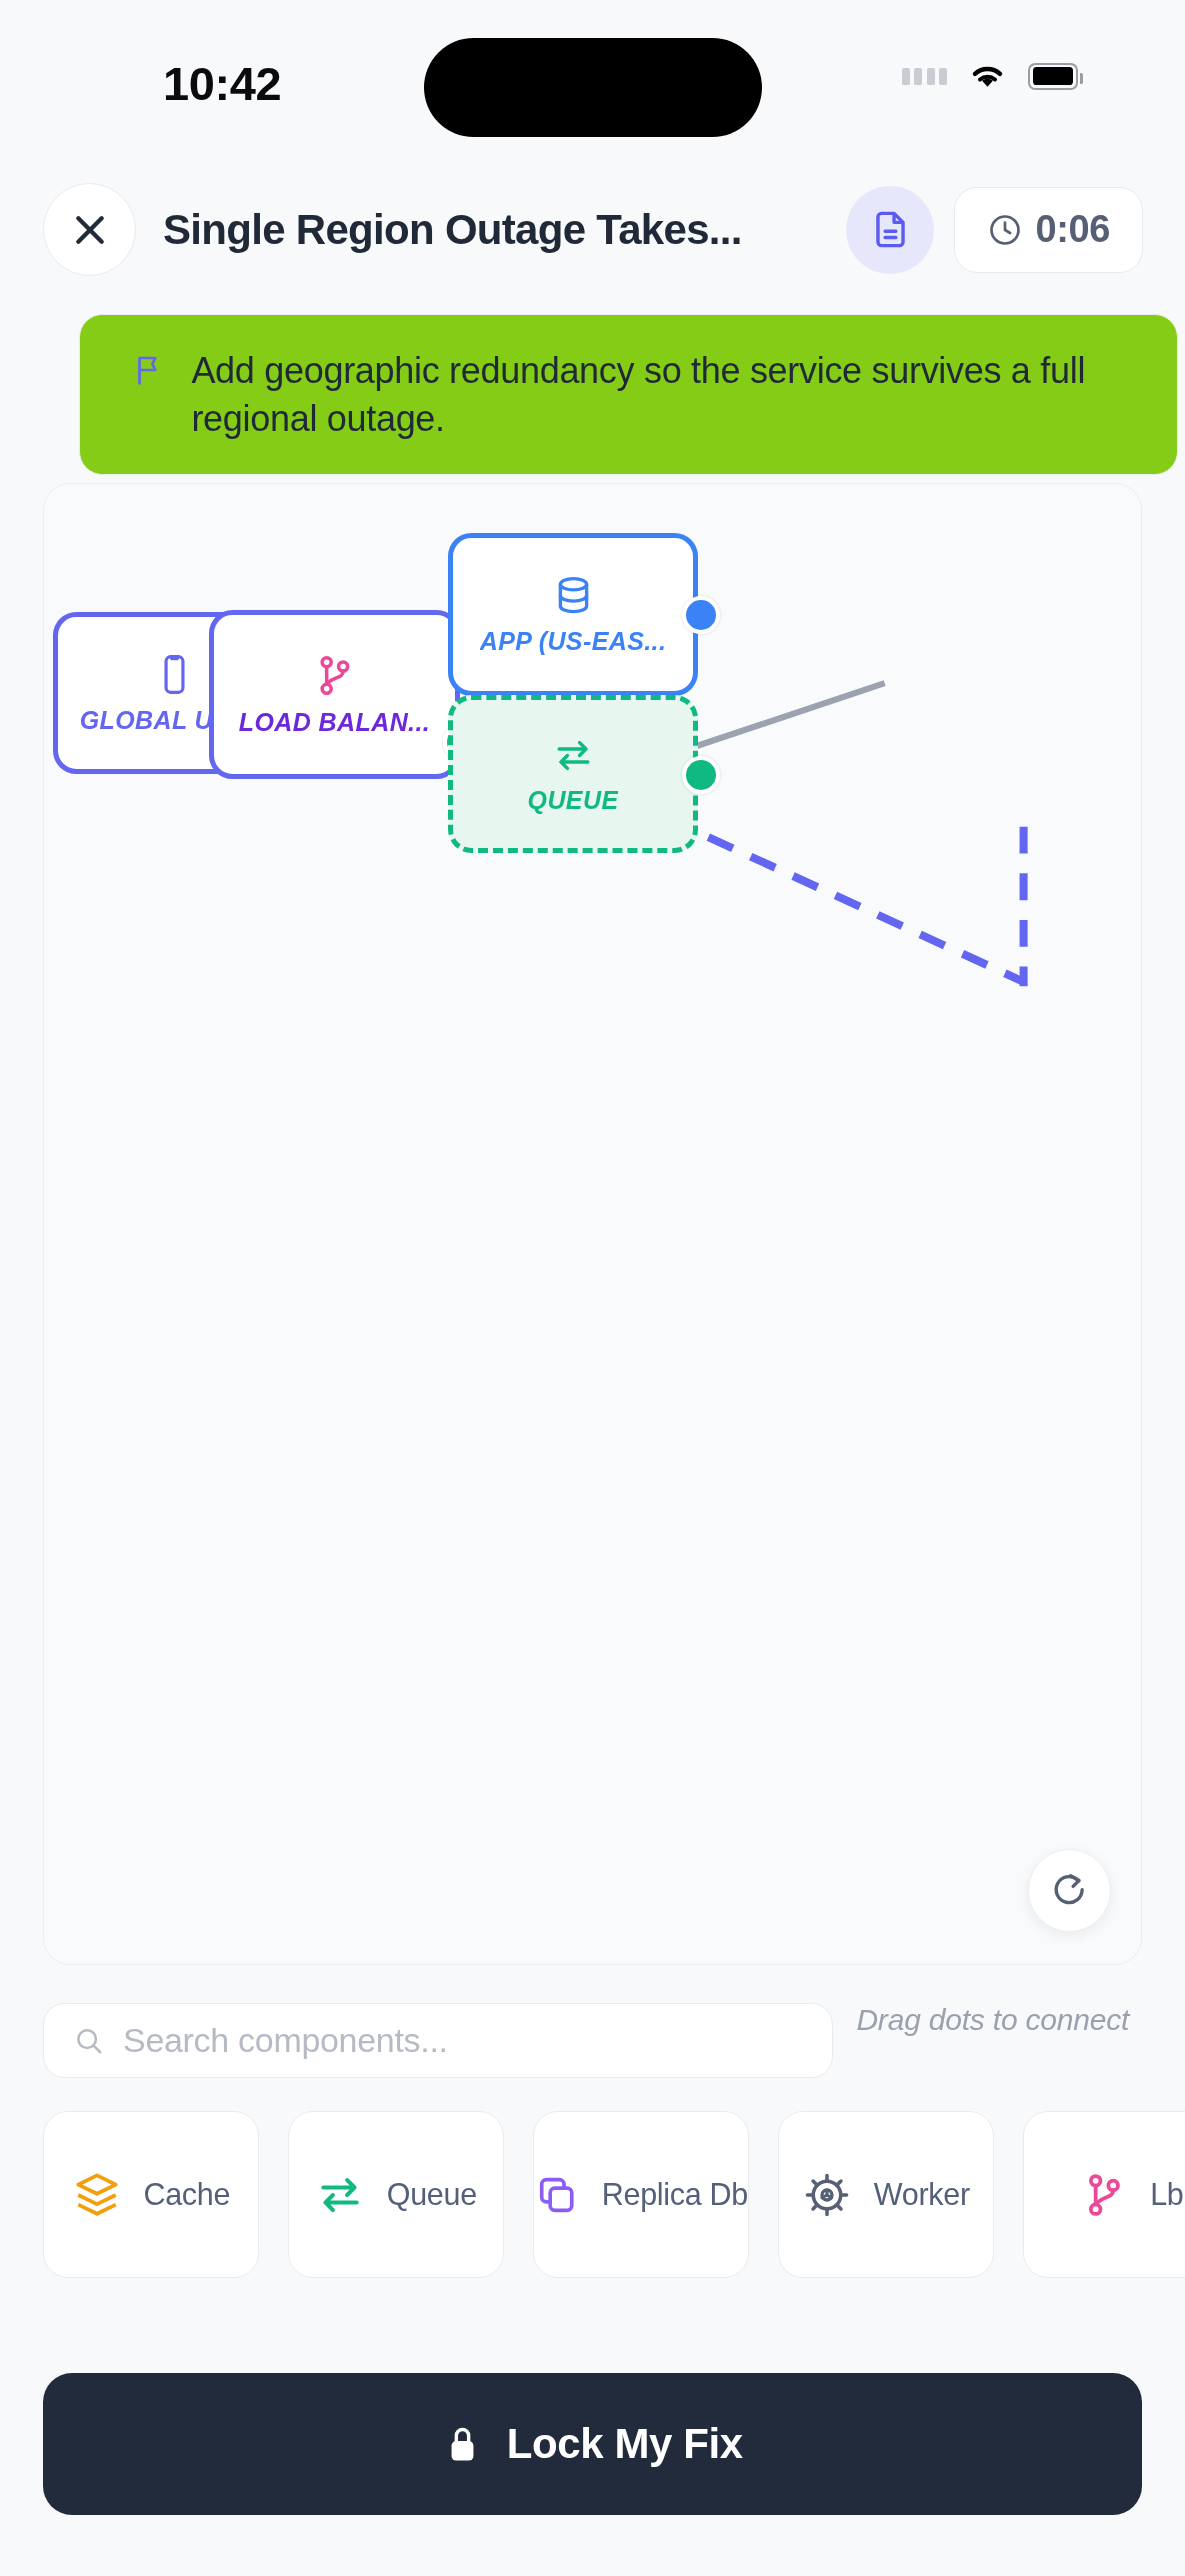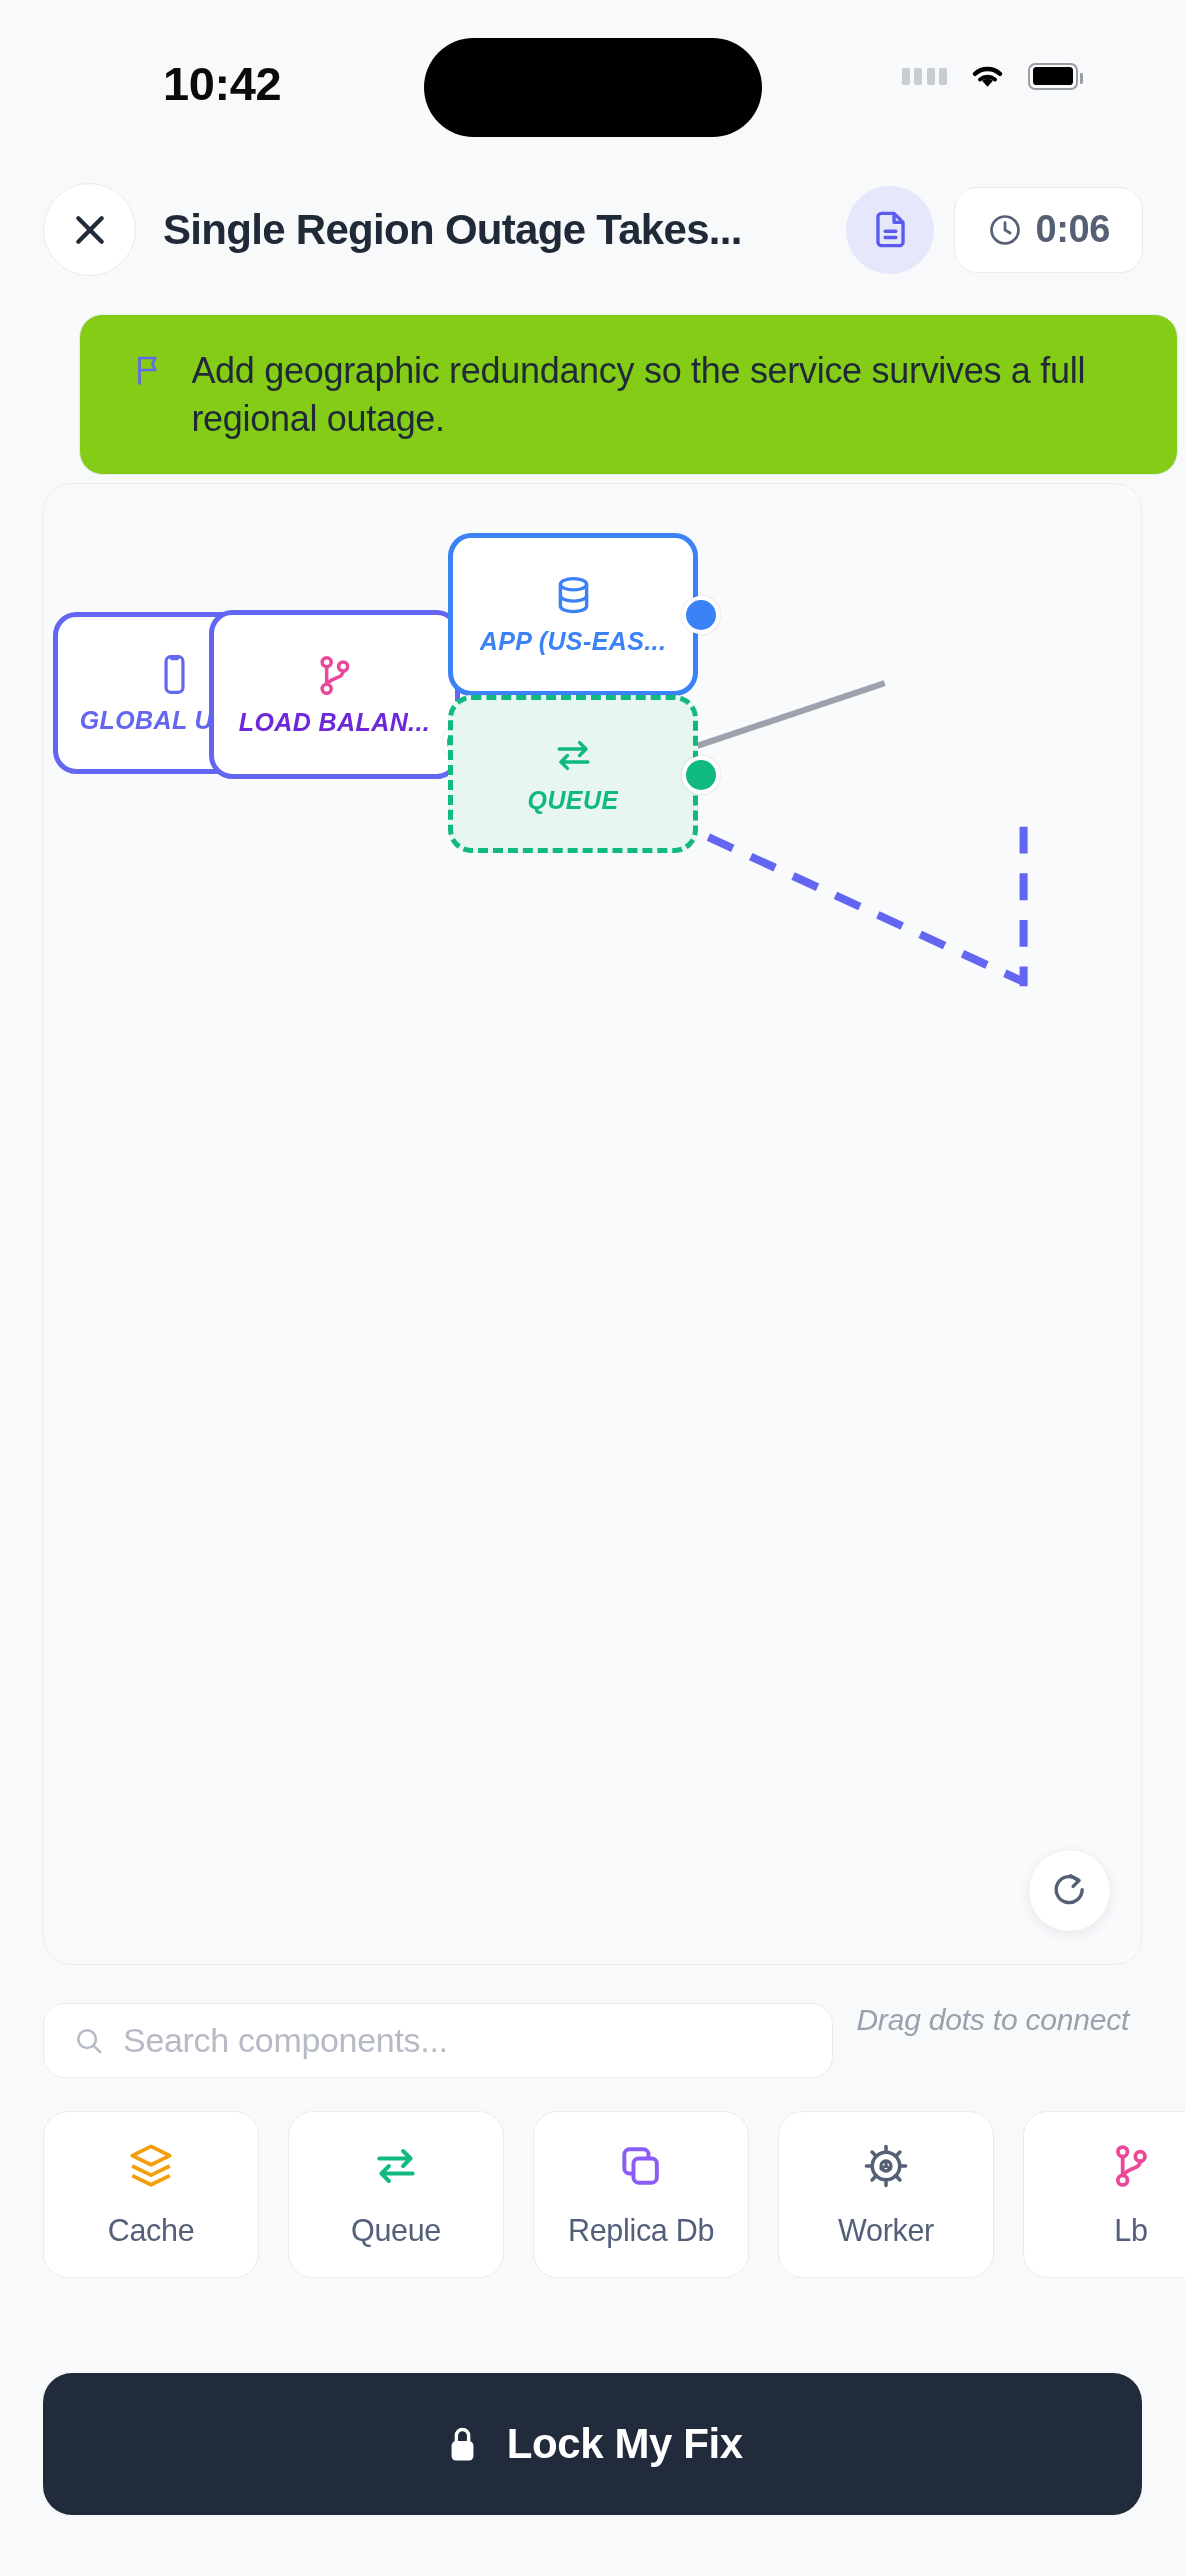--- a/index.html
+++ b/index.html
@@ -303,21 +303,21 @@
     overflow: hidden;
   }
   .pal-card {
     flex: 0 0 auto;
     width: 216px;
     height: 167px;
     background: #ffffff;
     border: 1.8px solid #e9ebef;
     border-radius: 25px;
     display: flex;
-    flex-direction: column;
+    flex-direction: row;
     align-items: center;
     justify-content: center;
     gap: 21.6px;
     cursor: pointer;
   }
   .pal-card svg { width: 50px; height: 50px; }
   .pal-label {
     font-size: 30.5px;
     color: #54607a;
     letter-spacing: -0.3px;

